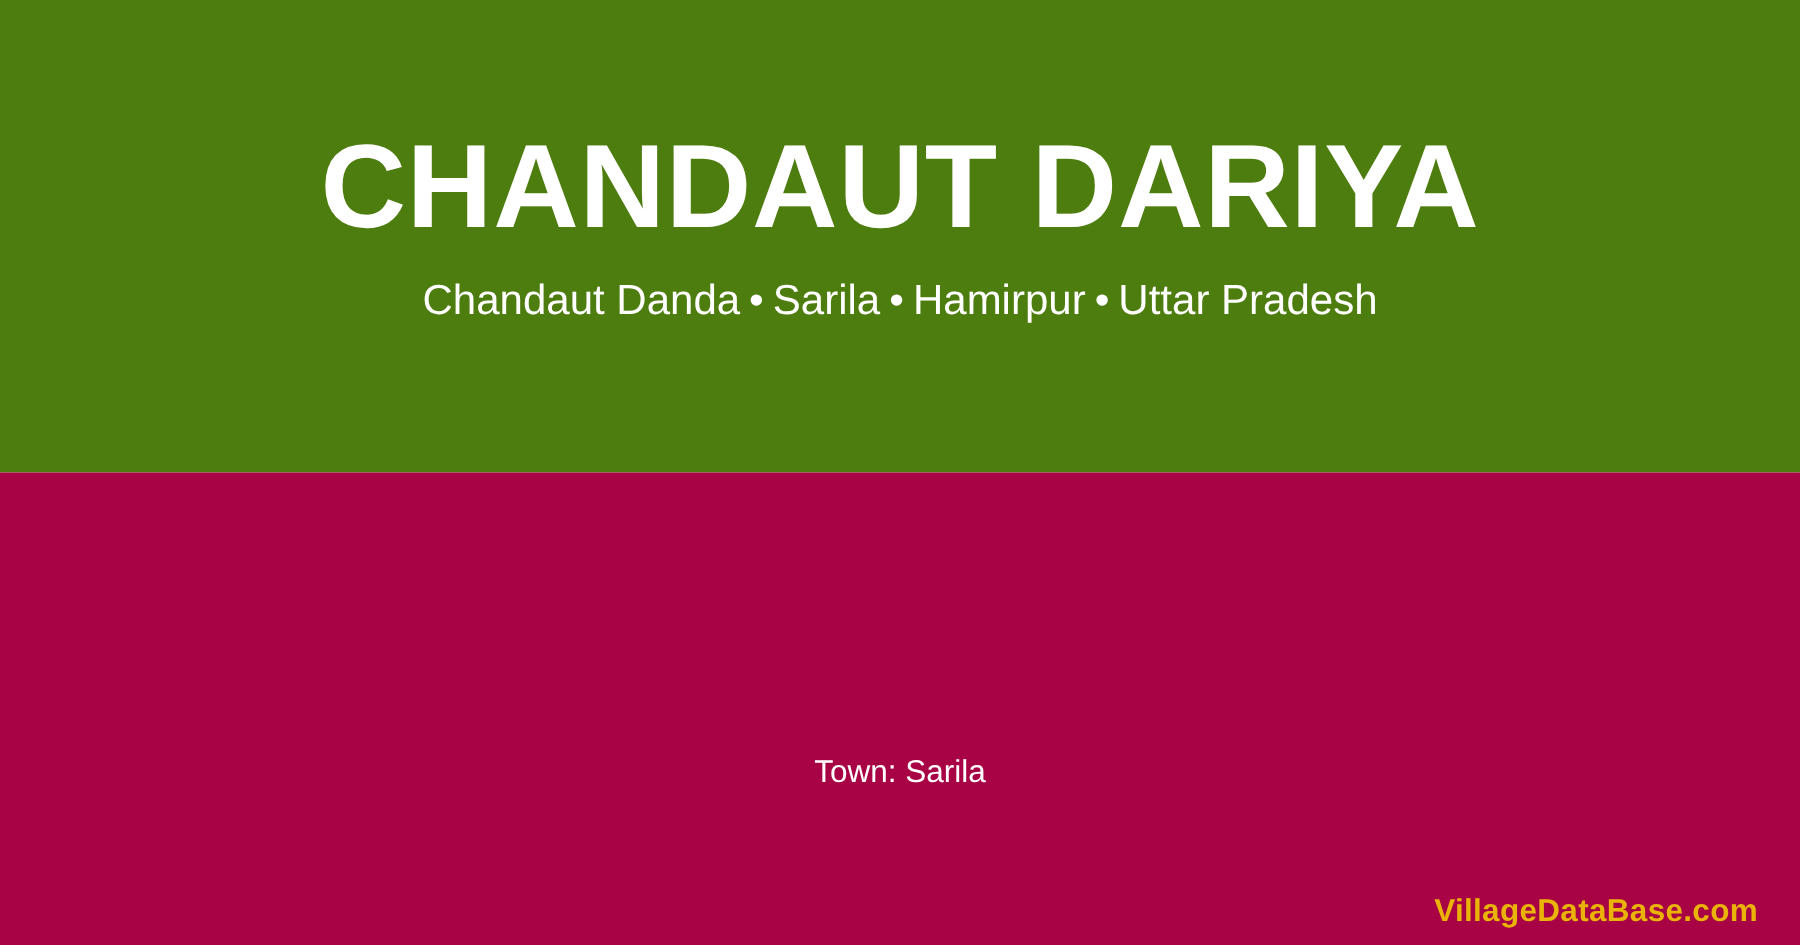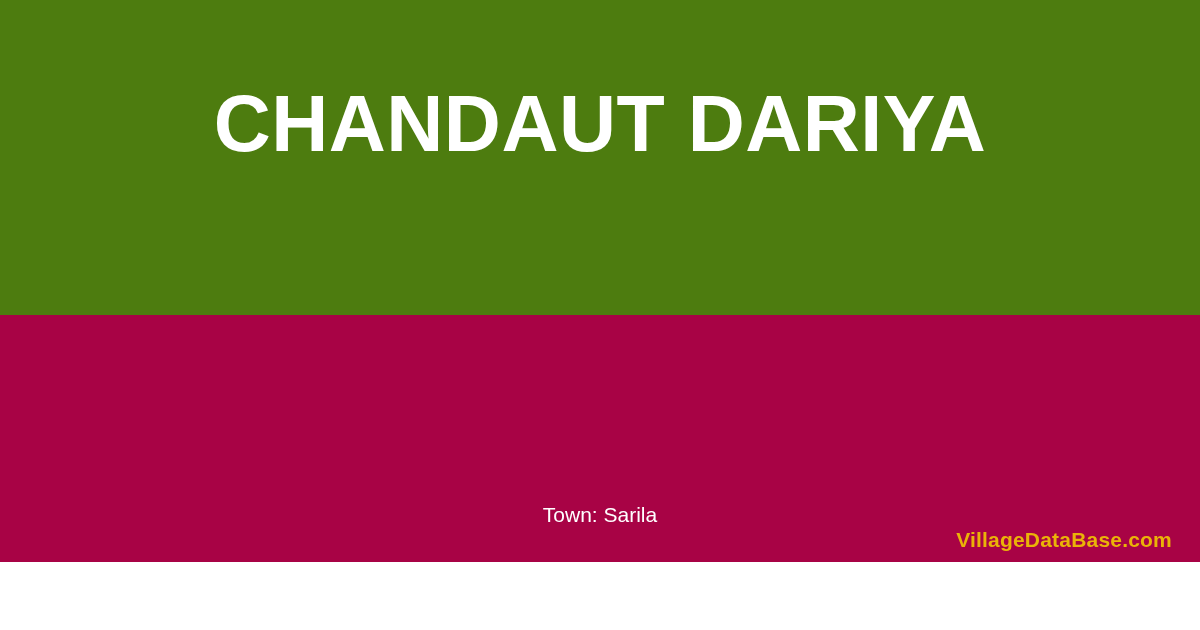--- a/index.html
+++ b/index.html
@@ -70,21 +70,21 @@
   }
 
   .village-subtitle .sep {
     padding: 0 6px;
   }
 
   
   .band-bottom {
     position: relative;
     width: 100%;
-    height: 247px;
+    height: 315px;
     background: #a80345;
     box-sizing: border-box;
   }
 
   .detail-line {
     position: absolute;
     top: 186px;
     left: 0;
     right: 0;
     text-align: center;
@@ -109,20 +109,23 @@
   }
 </style>
 </head>
 <body>
 
 <div class="card">
 
   <div class="band-top">
     <h1 class="village-title">CHANDAUT DARIYA</h1>
 
+    <div class="village-subtitle">
+      <span>Chandaut Danda</span><span class="sep">•</span><span>Sarila</span><span class="sep">•</span><span>Hamirpur</span><span class="sep">•</span><span>Uttar Pradesh</span>
+    </div>
   </div>
 
   <div class="band-bottom">
     <div class="detail-line">Town: Sarila</div>
 
     <div class="watermark">VillageDataBase.com</div>
   </div>
 
 </div>
 

